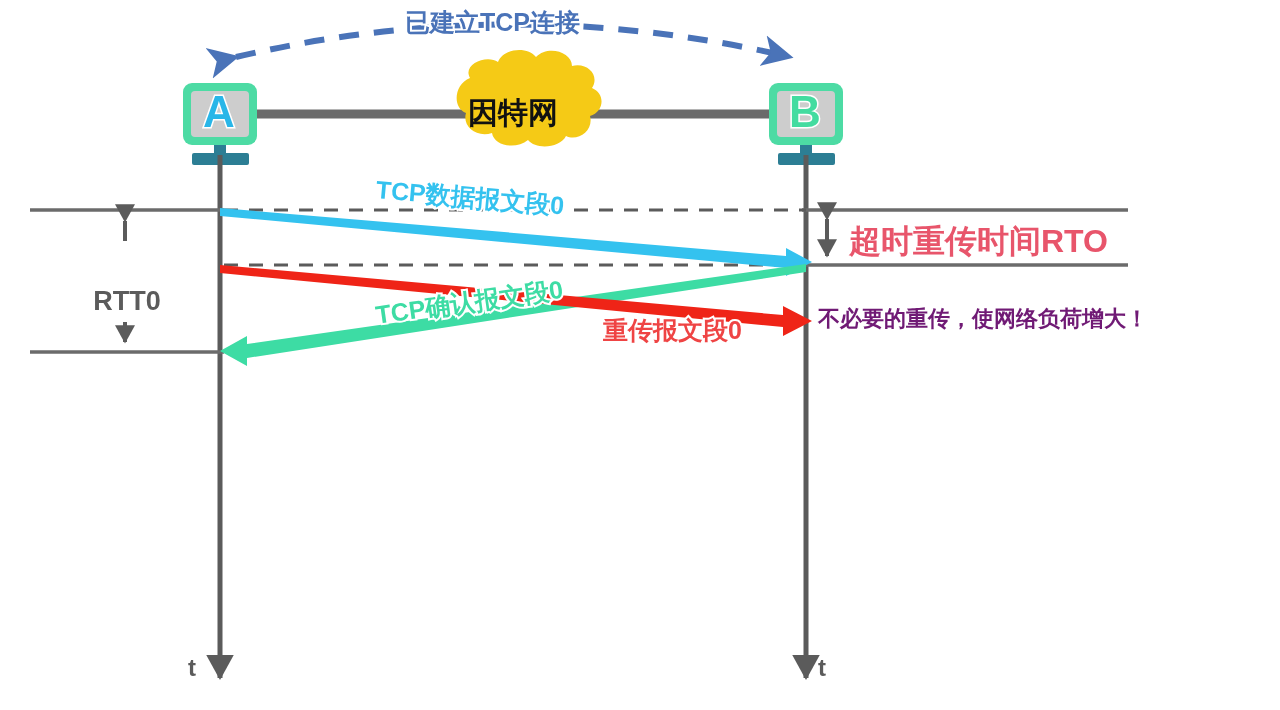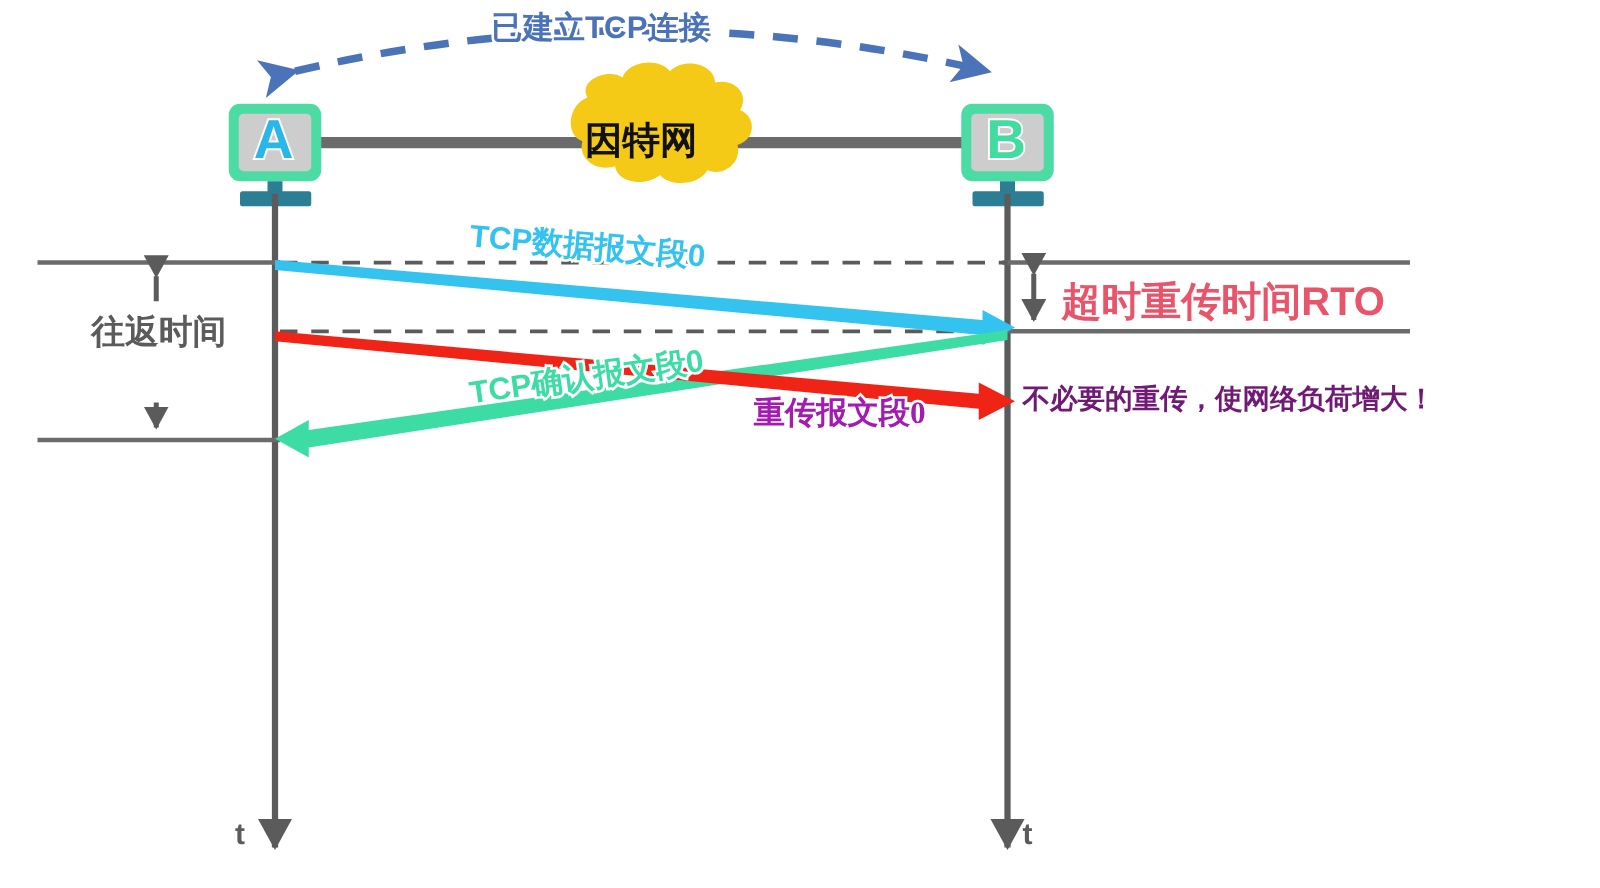--- a/index.html
+++ b/index.html
@@ -74,30 +74,31 @@
     color: #5b5b5b;
     font-size: 24px;
     font-weight: bold;
   }
   .arc-label {
     color: #4a73b8;
     font-size: 25px;
     font-weight: bold;
     -webkit-text-stroke: 4px #ffffff;
     paint-order: stroke fill;
+    margin-left: 12px;
   }
   .seg-label {
     font-size: 25px;
     font-weight: bold;
     -webkit-text-stroke: 4px #ffffff;
     paint-order: stroke fill;
   }
   .seg-data { color: #34c2ef; }
   .seg-ack  { color: #3ddca4; }
-  .seg-re   { color: #a21caf; font-family: Liberation Serif, serif; }
+  .seg-re   { color: #ef4444; }
 </style>
 </head>
 <body>
 
 <div id="stage">
 
   <svg class="layer" viewBox="0 0 1280 710">
     <defs>
       <marker id="arrow-blue" markerWidth="6" markerHeight="6" refX="4.6" refY="3" orient="auto" markerUnits="strokeWidth">
         <path d="M0,0.4 L5.2,3 L0,5.6 L1.3,3 Z" fill="#4a73b8"></path>
@@ -190,21 +191,21 @@
     </g>
   </svg>
 
   <div class="txt arc-label" style="left:393px; top:10px;">已建立TCP连接</div>
 
   <div class="txt cloud-text" style="left:468px; top:98px;text-align:center;">因特网</div>
 
   <div class="txt host-letter letter-a" style="left:203px; top:90px;">A</div>
   <div class="txt host-letter letter-b" style="left:789px; top:90px;">B</div>
 
-  <div class="txt rtt-label" style="left:57px; top:252px; width:140px;">往返时间</div>
+  <div class="txt rtt-label" style="left:57px; top:288px; width:140px;">RTT0</div>
 
   <div class="txt rto-label" style="left:849px; top:225px;">超时重传时间RTO</div>
 
   <div class="txt seg-label seg-data" style="left:377px; top:177px; transform:rotate(5deg); transform-origin:left top;">TCP数据报文段0</div>
 
   <div class="txt seg-label seg-ack" style="left:374px; top:303px; transform:rotate(-8deg); transform-origin:left top;">TCP确认报文段0</div>
 
   <div class="txt seg-label seg-re" style="left:603px; top:318px; transform:rotate(0deg); transform-origin:left top;">重传报文段0</div>
 
   <div class="txt warn-label" style="left:818px; top:308px;">不必要的重传，使网络负荷增大！</div>

